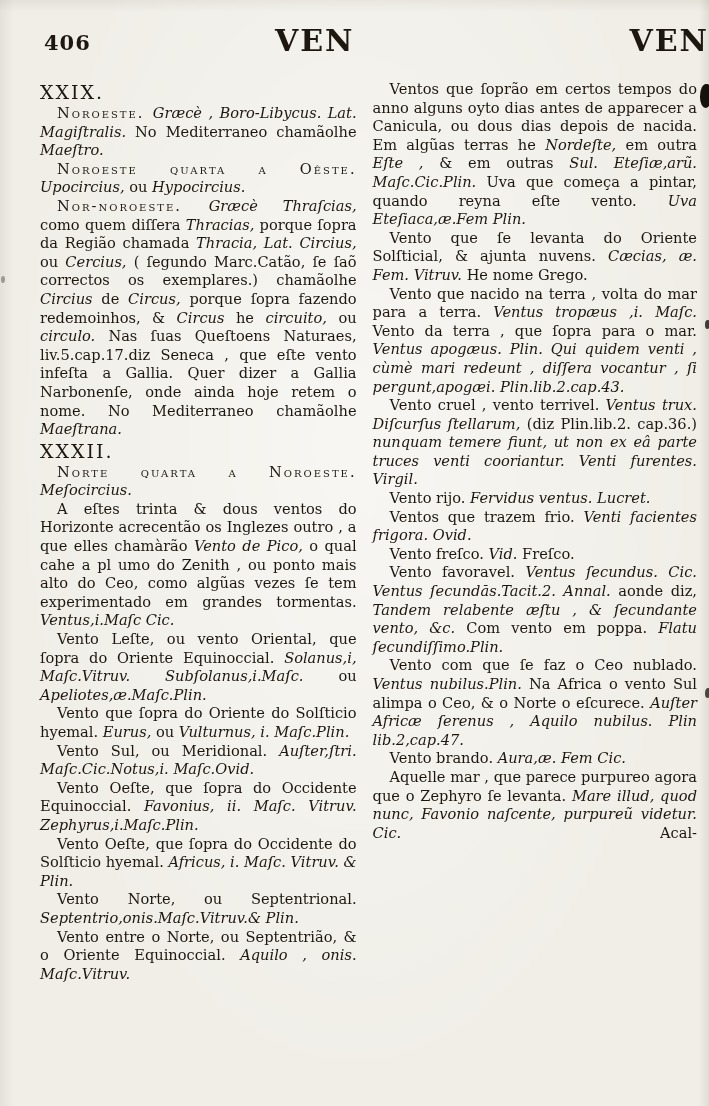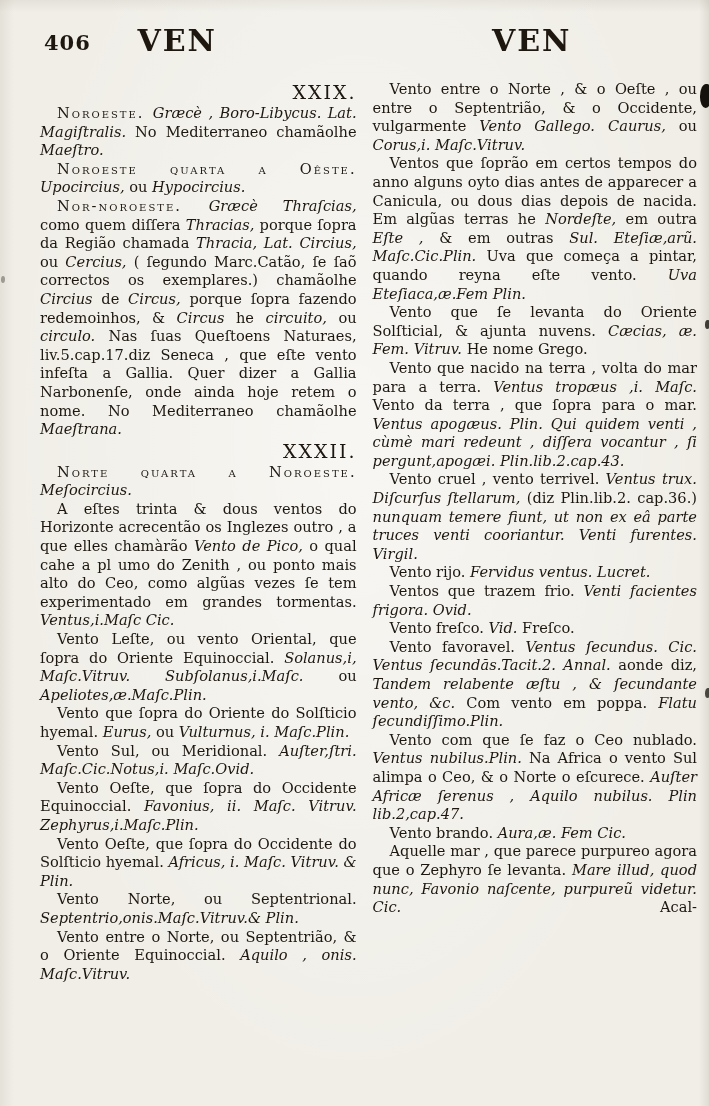--- a/index.html
+++ b/index.html
@@ -14,28 +14,28 @@
       radial-gradient(ellipse at 50% 40%, rgba(255,255,255,.5), rgba(0,0,0,0) 70%),
       linear-gradient(to right, rgba(120,110,95,.10) 0px, rgba(0,0,0,0) 14px),
       linear-gradient(to left, rgba(120,110,95,.14) 0px, rgba(0,0,0,0) 10px),
       linear-gradient(to bottom, rgba(120,110,95,.10) 0px, rgba(0,0,0,0) 12px),
       var(--paper);
     overflow:hidden;
     font-family:"DejaVu Serif", serif;
     color:var(--ink);
   }
   .header{position:relative;height:48px;padding-top:26px;display:flex;}
-  .header-half{flex:1;display:flex;justify-content:center;align-items:flex-start;}
+  .header-half{flex:1;display:flex;justify-content:flex-end;align-items:flex-start;}
   .running-title{font-size:30px;font-weight:bold;letter-spacing:2px;line-height:1;}
   .pageno{position:absolute;left:44px;top:30px;font-size:21px;font-weight:bold;letter-spacing:1px;}
   .columns{display:flex;padding:6px 12px 0 40px;gap:16px;}
   .col{width:322px;}
   .col.right{width:330px;}
   .para{font-size:14.6px;line-height:18.6px;text-align:justify;text-indent:17px;margin:0;}
-  .para.heading{text-align:right;text-indent:0;font-size:19px;letter-spacing:2px;line-height:22px;margin:1px 0;}
+  .para.heading{text-align:left;text-indent:0;font-size:19px;letter-spacing:2px;line-height:22px;margin:1px 0;}
   .r{font-style:normal;}
   .i{font-style:italic;}
   .sc{font-variant:small-caps;letter-spacing:2px;}
   .cw{float:right;font-style:normal;}
   .artifact{position:absolute;background:#15110c;border-radius:50% 40% 55% 45%;}
   .artifact.a1{right:-3px;top:84px;width:12px;height:24px;}
   .artifact.a2{right:-1px;top:320px;width:5px;height:9px;opacity:.8;}
   .artifact.a3{right:-2px;top:688px;width:6px;height:10px;opacity:.75;}
   .artifact.a4{left:1px;top:276px;width:4px;height:7px;opacity:.35;}
 </style>
@@ -63,21 +63,20 @@
         <p class="para body"><span class="r">A eſtes trinta &amp; dous ventos do Horizonte acrecentão os Inglezes outro , a que elles chamàrão </span><span class="i">Vento de Pico, </span><span class="r">o qual cahe a pl umo do Zenith , ou ponto mais alto do Ceo, como algũas vezes ſe tem experimentado em grandes tormentas. </span><span class="i">Ventus,i.Maſc Cic.</span></p>
         <p class="para body"><span class="r">Vento Leſte, ou vento Oriental, que ſopra do Oriente Equinoccial. </span><span class="i">Solanus,i, Maſc.Vitruv. Subſolanus,i.Maſc. </span><span class="r">ou </span><span class="i">Apeliotes,æ.Maſc.Plin.</span></p>
         <p class="para body"><span class="r">Vento que ſopra do Oriente do Solſticio hyemal. </span><span class="i">Eurus, </span><span class="r">ou </span><span class="i">Vulturnus, i. Maſc.Plin.</span></p>
         <p class="para body"><span class="r">Vento Sul, ou Meridional. </span><span class="i">Auſter,ſtri. Maſc.Cic.Notus,i. Maſc.Ovid.</span></p>
         <p class="para body"><span class="r">Vento Oeſte, que ſopra do Occidente Equinoccial. </span><span class="i">Favonius, ii. Maſc. Vitruv. Zephyrus,i.Maſc.Plin.</span></p>
         <p class="para body"><span class="r">Vento Oeſte, que ſopra do Occidente do Solſticio hyemal. </span><span class="i">Africus, i. Maſc. Vitruv. &amp; Plin.</span></p>
         <p class="para body"><span class="r">Vento Norte, ou Septentrional. </span><span class="i">Septentrio,onis.Maſc.Vitruv.&amp; Plin.</span></p>
         <p class="para body"><span class="r">Vento entre o Norte, ou Septentrião, &amp; o Oriente Equinoccial. </span><span class="i">Aquilo , onis. Maſc.Vitruv.</span></p>
       </div>
     <div class="col right">
-        <p class="para body"><span class="r">Vento entre o Norte , &amp; o Oeſte , ou entre o Septentrião, &amp; o Occidente, vulgarmente </span><span class="i">Vento Gallego. Caurus, </span><span class="r">ou </span><span class="i">Corus,i. Maſc.Vitruv.</span></p>
         <p class="para body"><span class="r">Ventos que ſoprão em certos tempos do anno alguns oyto dias antes de apparecer a Canicula, ou dous dias depois de nacida. Em algũas terras he </span><span class="i">Nordeſte, </span><span class="r">em outra </span><span class="i">Eſte , </span><span class="r">&amp; em outras </span><span class="i">Sul. Eteſiæ,arũ. Maſc.Cic.Plin. </span><span class="r">Uva que começa a pintar, quando reyna eſte vento. </span><span class="i">Uva Eteſiaca,æ.Fem Plin.</span></p>
         <p class="para body"><span class="r">Vento que ſe levanta do Oriente Solſticial, &amp; ajunta nuvens. </span><span class="i">Cæcias, æ. Fem. Vitruv. </span><span class="r">He nome Grego.</span></p>
         <p class="para body"><span class="r">Vento que nacido na terra , volta do mar para a terra. </span><span class="i">Ventus tropæus ,i. Maſc. </span><span class="r">Vento da terra , que ſopra para o mar. </span><span class="i">Ventus apogæus. Plin. Qui quidem venti , cùmè mari redeunt , diſſera vocantur , ſi pergunt,apogæi. Plin.lib.2.cap.43.</span></p>
         <p class="para body"><span class="r">Vento cruel , vento terrivel. </span><span class="i">Ventus trux. Diſcurſus ſtellarum, </span><span class="r">(diz Plin.lib.2. cap.36.) </span><span class="i">nunquam temere fiunt, ut non ex eâ parte truces venti cooriantur. Venti furentes. Virgil.</span></p>
         <p class="para body"><span class="r">Vento rijo. </span><span class="i">Fervidus ventus. Lucret.</span></p>
         <p class="para body"><span class="r">Ventos que trazem frio. </span><span class="i">Venti facientes frigora. Ovid.</span></p>
         <p class="para body"><span class="r">Vento freſco. </span><span class="i">Vid. </span><span class="r">Freſco.</span></p>
         <p class="para body"><span class="r">Vento favoravel. </span><span class="i">Ventus ſecundus. Cic. Ventus ſecundăs.Tacit.2. Annal. </span><span class="r">aonde diz, </span><span class="i">Tandem relabente æſtu , &amp; ſecundante vento, &amp;c. </span><span class="r">Com vento em poppa. </span><span class="i">Flatu ſecundiſſimo.Plin.</span></p>
         <p class="para body"><span class="r">Vento com que ſe faz o Ceo nublado. </span><span class="i">Ventus nubilus.Plin. </span><span class="r">Na Africa o vento Sul alimpa o Ceo, &amp; o Norte o eſcurece. </span><span class="i">Auſter Africæ ſerenus , Aquilo nubilus. Plin lib.2,cap.47.</span></p>
         <p class="para body"><span class="r">Vento brando. </span><span class="i">Aura,æ. Fem Cic.</span></p>

